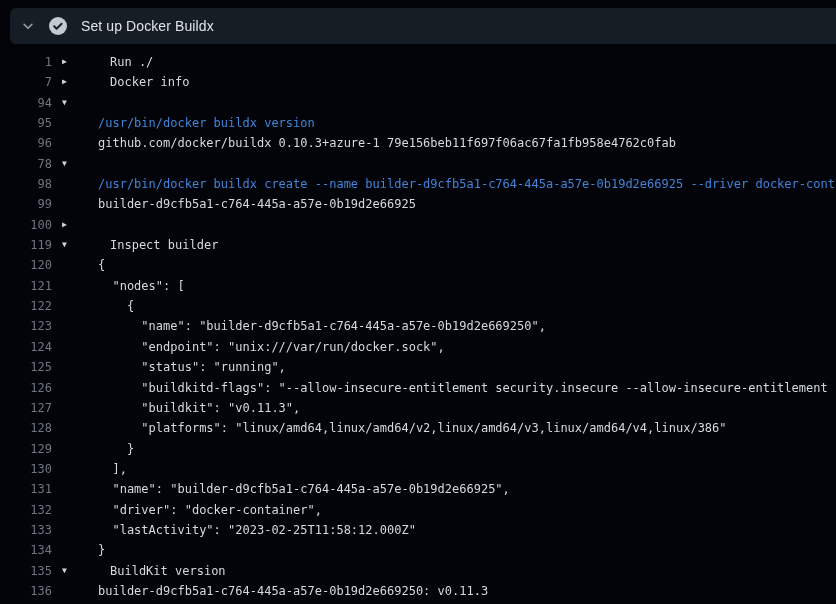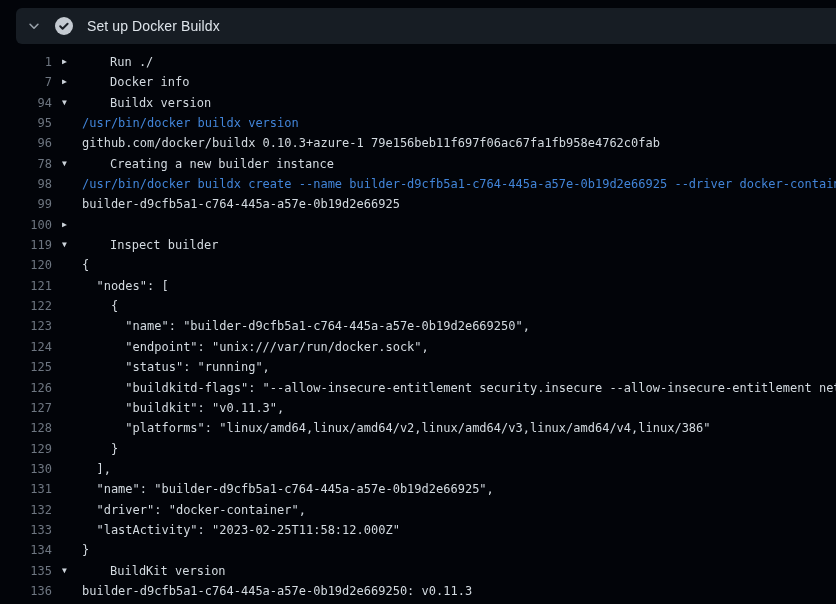--- a/index.html
+++ b/index.html
@@ -3,42 +3,42 @@
 <meta charset="utf-8">
 <style>
   * { margin:0; padding:0; box-sizing:border-box; }
   html,body { width:836px; height:604px; overflow:hidden; }
   body {
     background:#020409;
     font-family:"DejaVu Sans Mono","Liberation Mono",monospace;
     position:relative;
   }
   .step-header {
-    position:absolute; top:8px; left:16px; right:0; height:36px;
+    position:absolute; top:8px; left:10px; right:0; height:36px;
     background:#171d24; border-radius:6px 0 0 6px;
     display:flex; align-items:center; cursor:pointer;
   }
   .chevron { margin-left:10px; width:16px; height:16px; display:flex; align-items:center; justify-content:center; }
   .check-badge { margin-left:13px; width:18px; height:18px; display:flex; align-items:center; justify-content:center; }
   .step-title {
     margin-left:14px; color:#dee4ea; font-family:"Liberation Sans",sans-serif;
     font-size:14px; font-weight:400; letter-spacing:.1px;
   }
   .log-area { position:absolute; top:52px; left:0; right:0; bottom:0; overflow:hidden; }
   .row { display:flex; align-items:baseline; height:20.35px; line-height:20.35px; white-space:pre; }
   .row.group { cursor:pointer; }
   .num {
     width:52px; flex:0 0 52px; text-align:right; color:#6e7681;
     font-size:12px; cursor:pointer; text-decoration:none; display:inline-block;
   }
   .arrow {
     width:12px; flex:0 0 12px; margin-left:10px; font-size:8px; color:#cdd4db;
     text-align:left; align-self:center; line-height:20.35px;
   }
-  .text { margin-left:8px; font-size:12px; color:#d3dae0; white-space:pre; }
+  .text { margin-left:24px; font-size:12px; color:#d3dae0; white-space:pre; }
   .group .text { margin-left:4px;padding-left:32px; }
   .text.cmd { color:#4285d9; }
 </style>
 </head>
 <body>
 
 <div class="step-header">
   <span class="chevron">
     <svg width="14" height="14" viewBox="0 0 16 16">
       <path d="M3.5 6l4.5 4.5L12.5 6" fill="none" stroke="#9aa2ab" stroke-width="1.8" stroke-linecap="round" stroke-linejoin="round"></path>
@@ -49,24 +49,24 @@
       <circle cx="9" cy="9" r="9" fill="#c4cad1"></circle>
       <path d="M5.2 9.3l2.4 2.4 5-5" fill="none" stroke="#1b2027" stroke-width="2" stroke-linecap="round" stroke-linejoin="round"></path>
     </svg>
   </span>
   <span class="step-title">Set up Docker Buildx</span>
 </div>
 
 <div class="log-area">
     <div class="row group"><span class="num">1</span><span class="arrow">▶</span><span class="text">Run ./</span></div>
     <div class="row group"><span class="num">7</span><span class="arrow">▶</span><span class="text">Docker info</span></div>
-    <div class="row group"><span class="num">94</span><span class="arrow">▼</span><span class="text">Buildx version</span></div>
+    <div class="row group"><span class="num">94</span><span class="arrow">▼</span></div>
     <div class="row"><span class="num">95</span><span class="arrow"></span><span class="text cmd">/usr/bin/docker buildx version</span></div>
     <div class="row"><span class="num">96</span><span class="arrow"></span><span class="text">github.com/docker/buildx 0.10.3+azure-1 79e156beb11f697f06ac67fa1fb958e4762c0fab</span></div>
-    <div class="row group"><span class="num">78</span><span class="arrow">▼</span><span class="text">Creating a new builder instance</span></div>
+    <div class="row group"><span class="num">78</span><span class="arrow">▼</span></div>
     <div class="row"><span class="num">98</span><span class="arrow"></span><span class="text cmd">/usr/bin/docker buildx create --name builder-d9cfb5a1-c764-445a-a57e-0b19d2e66925 --driver docker-container</span></div>
     <div class="row"><span class="num">99</span><span class="arrow"></span><span class="text">builder-d9cfb5a1-c764-445a-a57e-0b19d2e66925</span></div>
     <div class="row group"><span class="num">100</span><span class="arrow">▶</span></div>
     <div class="row group"><span class="num">119</span><span class="arrow">▼</span><span class="text">Inspect builder</span></div>
     <div class="row"><span class="num">120</span><span class="arrow"></span><span class="text">{</span></div>
     <div class="row"><span class="num">121</span><span class="arrow"></span><span class="text">  "nodes": [</span></div>
     <div class="row"><span class="num">122</span><span class="arrow"></span><span class="text">    {</span></div>
     <div class="row"><span class="num">123</span><span class="arrow"></span><span class="text">      "name": "builder-d9cfb5a1-c764-445a-a57e-0b19d2e669250",</span></div>
     <div class="row"><span class="num">124</span><span class="arrow"></span><span class="text">      "endpoint": "unix:///var/run/docker.sock",</span></div>
     <div class="row"><span class="num">125</span><span class="arrow"></span><span class="text">      "status": "running",</span></div>

